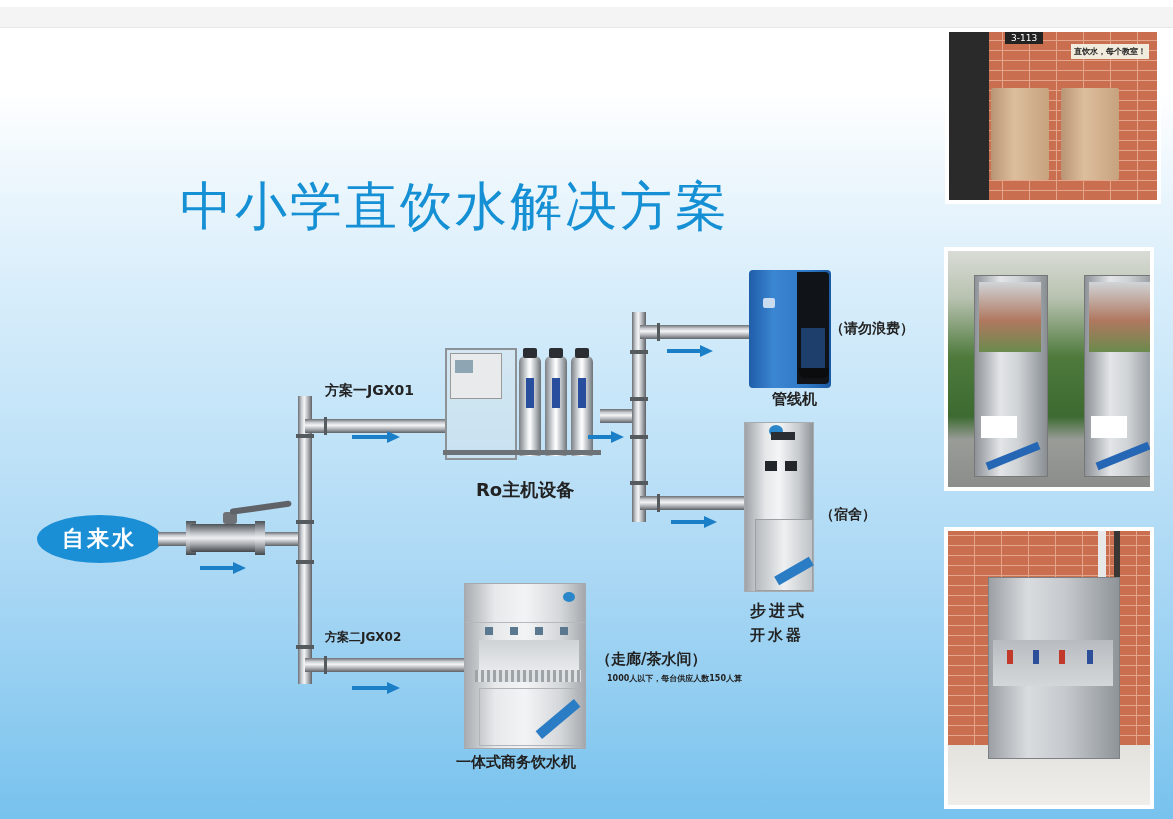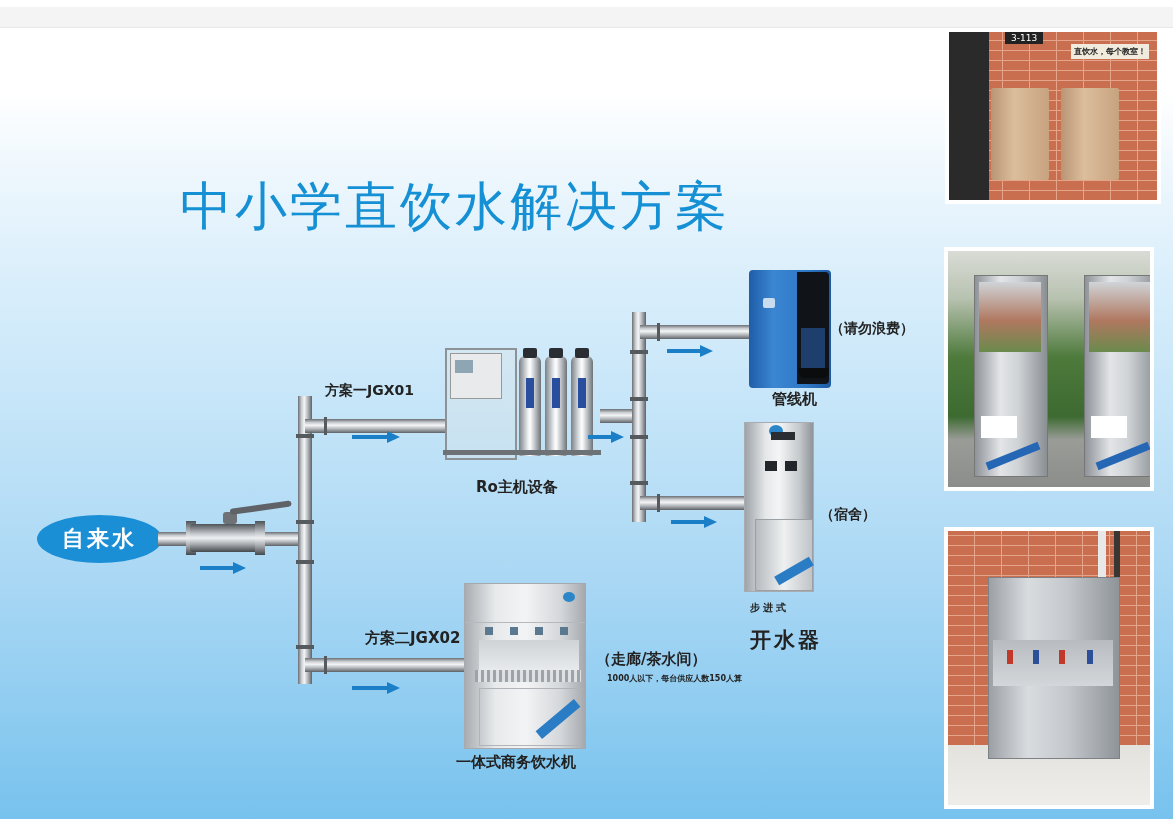--- a/index.html
+++ b/index.html
@@ -116,21 +116,21 @@
   <div class="tank" style="left:102px;">
       <div class="tankhead" style="left:4px;top:-8px;"></div>
       <div class="tanklabel" style="left:7px;"></div>
     </div>
   <div class="tank" style="left:128px;">
       <div class="tankhead" style="left:4px;top:-8px;"></div>
       <div class="tanklabel" style="left:7px;"></div>
     </div>
   <div class="base"></div>
 </div>
-<div class="label" style="left:476px;top:478px;font-size:15px;">Ro主机设备</div>
+<div class="label" style="left:476px;top:478px;font-size:18px;">Ro主机设备</div>
 
 <div class="pipe-h" style="left:600px;top:409px;width:40px;"></div>
 <div class="arrow" style="left:588px;top:431px;width:36px;">
     <div class="shaft" style="width:24px;"></div>
     <div class="head" style="left:23px;"></div>
   </div>
 <div class="pipe-v" style="left:632px;top:312px;height:210px;"></div>
 <div class="ring-h" style="left:630px;top:350px;"></div>
 <div class="ring-h" style="left:630px;top:397px;"></div>
 <div class="ring-h" style="left:630px;top:435px;"></div>
@@ -160,24 +160,24 @@
 <div class="boiler">
   <div class="badge"></div>
     <div class="disp"></div>
   <div class="win" style="left:20px;"></div>
     <div class="win" style="left:40px;"></div>
   <div class="lower">
       <div class="sticker"></div>
     </div>
 </div>
 <div class="label" style="left:820px;top:506px;font-size:14px;">（宿舍）</div>
-<div class="label" style="left:750px;top:601px;font-size:10px;letter-spacing:3px;">步进式</div>
-<div class="label" style="left:750px;top:626px;font-size:21px;letter-spacing:3px;">开水器</div>
-
-<div class="label" style="left:325px;top:629px;font-size:15px;margin-left:40px;">方案二JGX02</div>
+<div class="label" style="left:750px;top:601px;font-size:16px;letter-spacing:3px;">步进式</div>
+<div class="label" style="left:750px;top:626px;font-size:15px;letter-spacing:3px;">开水器</div>
+
+<div class="label" style="left:325px;top:629px;font-size:12px;">方案二JGX02</div>
 <div class="pipe-h" style="left:305px;top:658px;width:162px;"></div>
 <div class="ring-v" style="left:324px;top:656px;"></div>
 <div class="arrow" style="left:352px;top:682px;width:48px;">
     <div class="shaft" style="width:36px;"></div>
     <div class="head" style="left:35px;"></div>
   </div>
 
 <div class="commercial">
   <div class="topsec">
       <div class="badge"></div>

